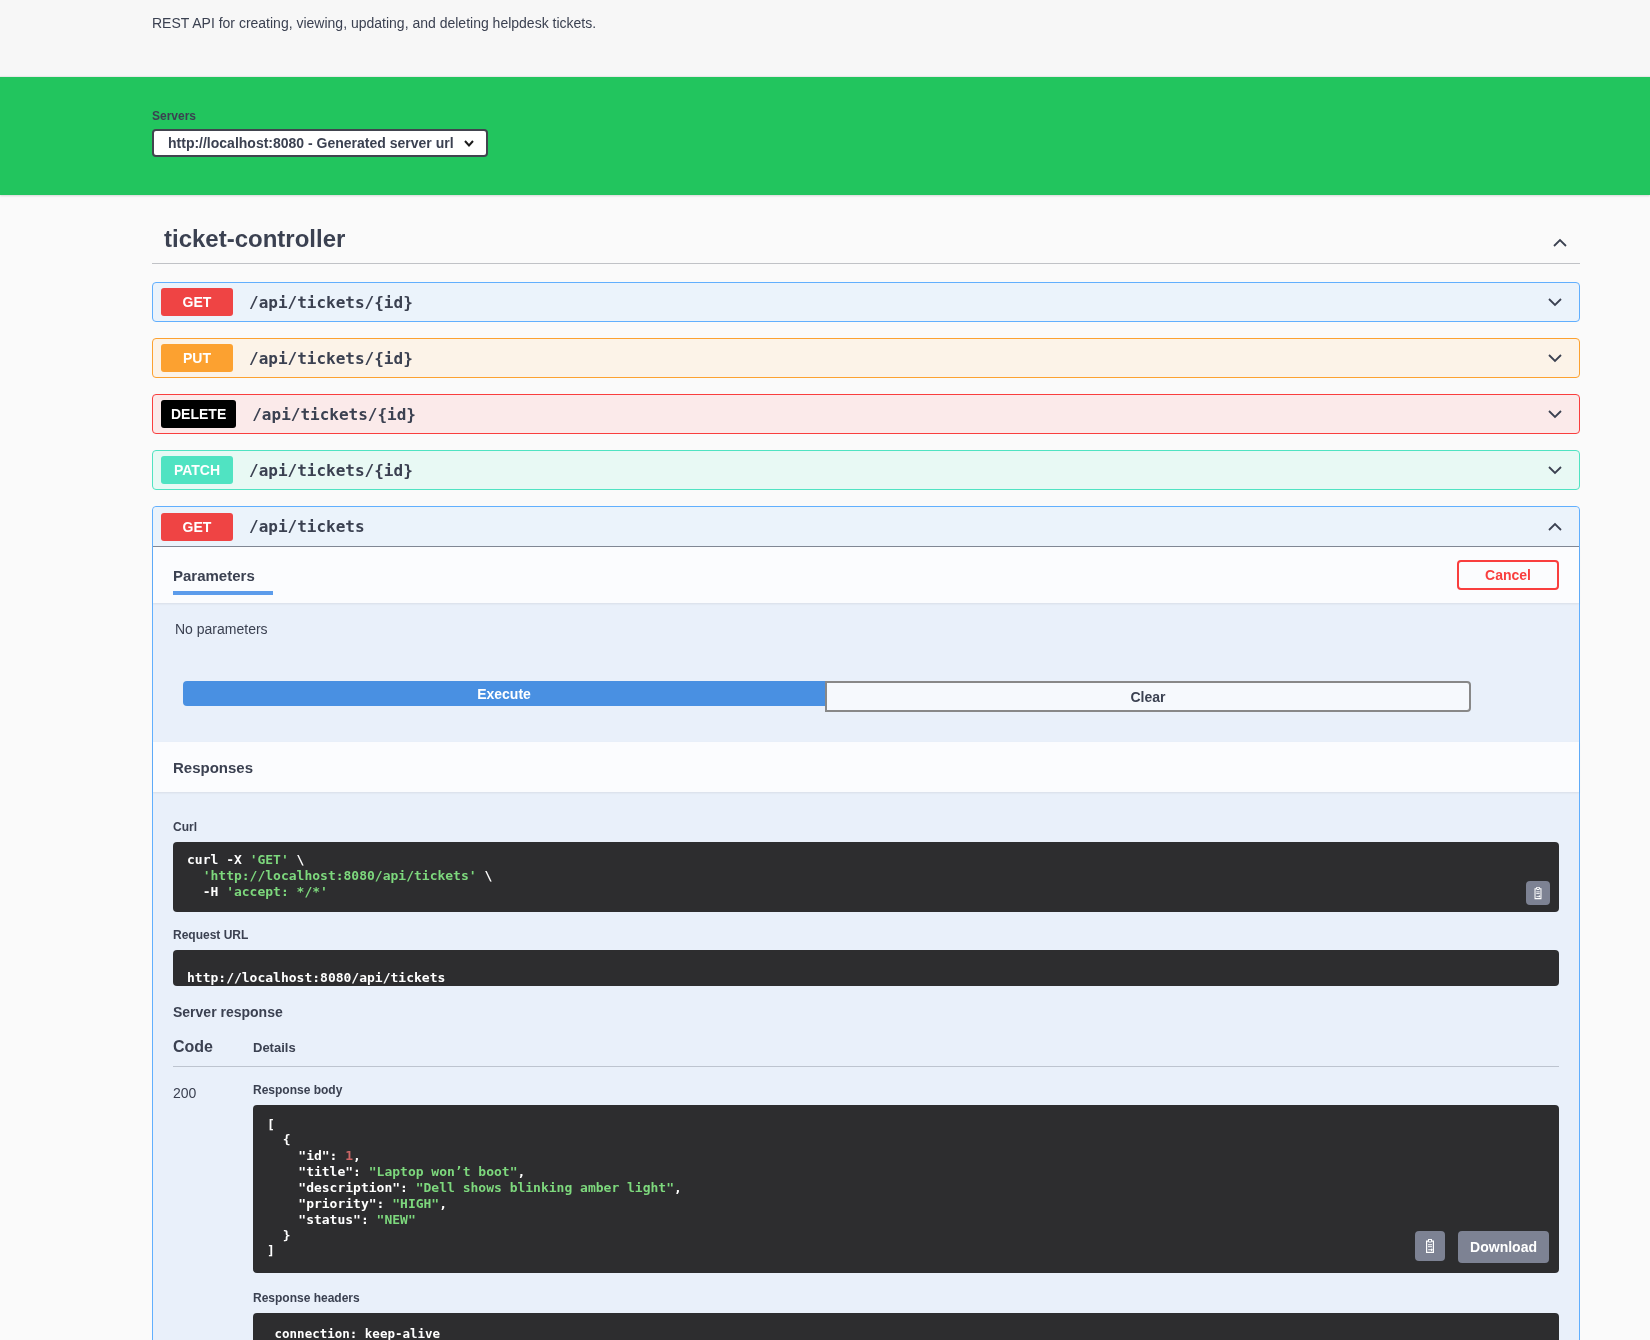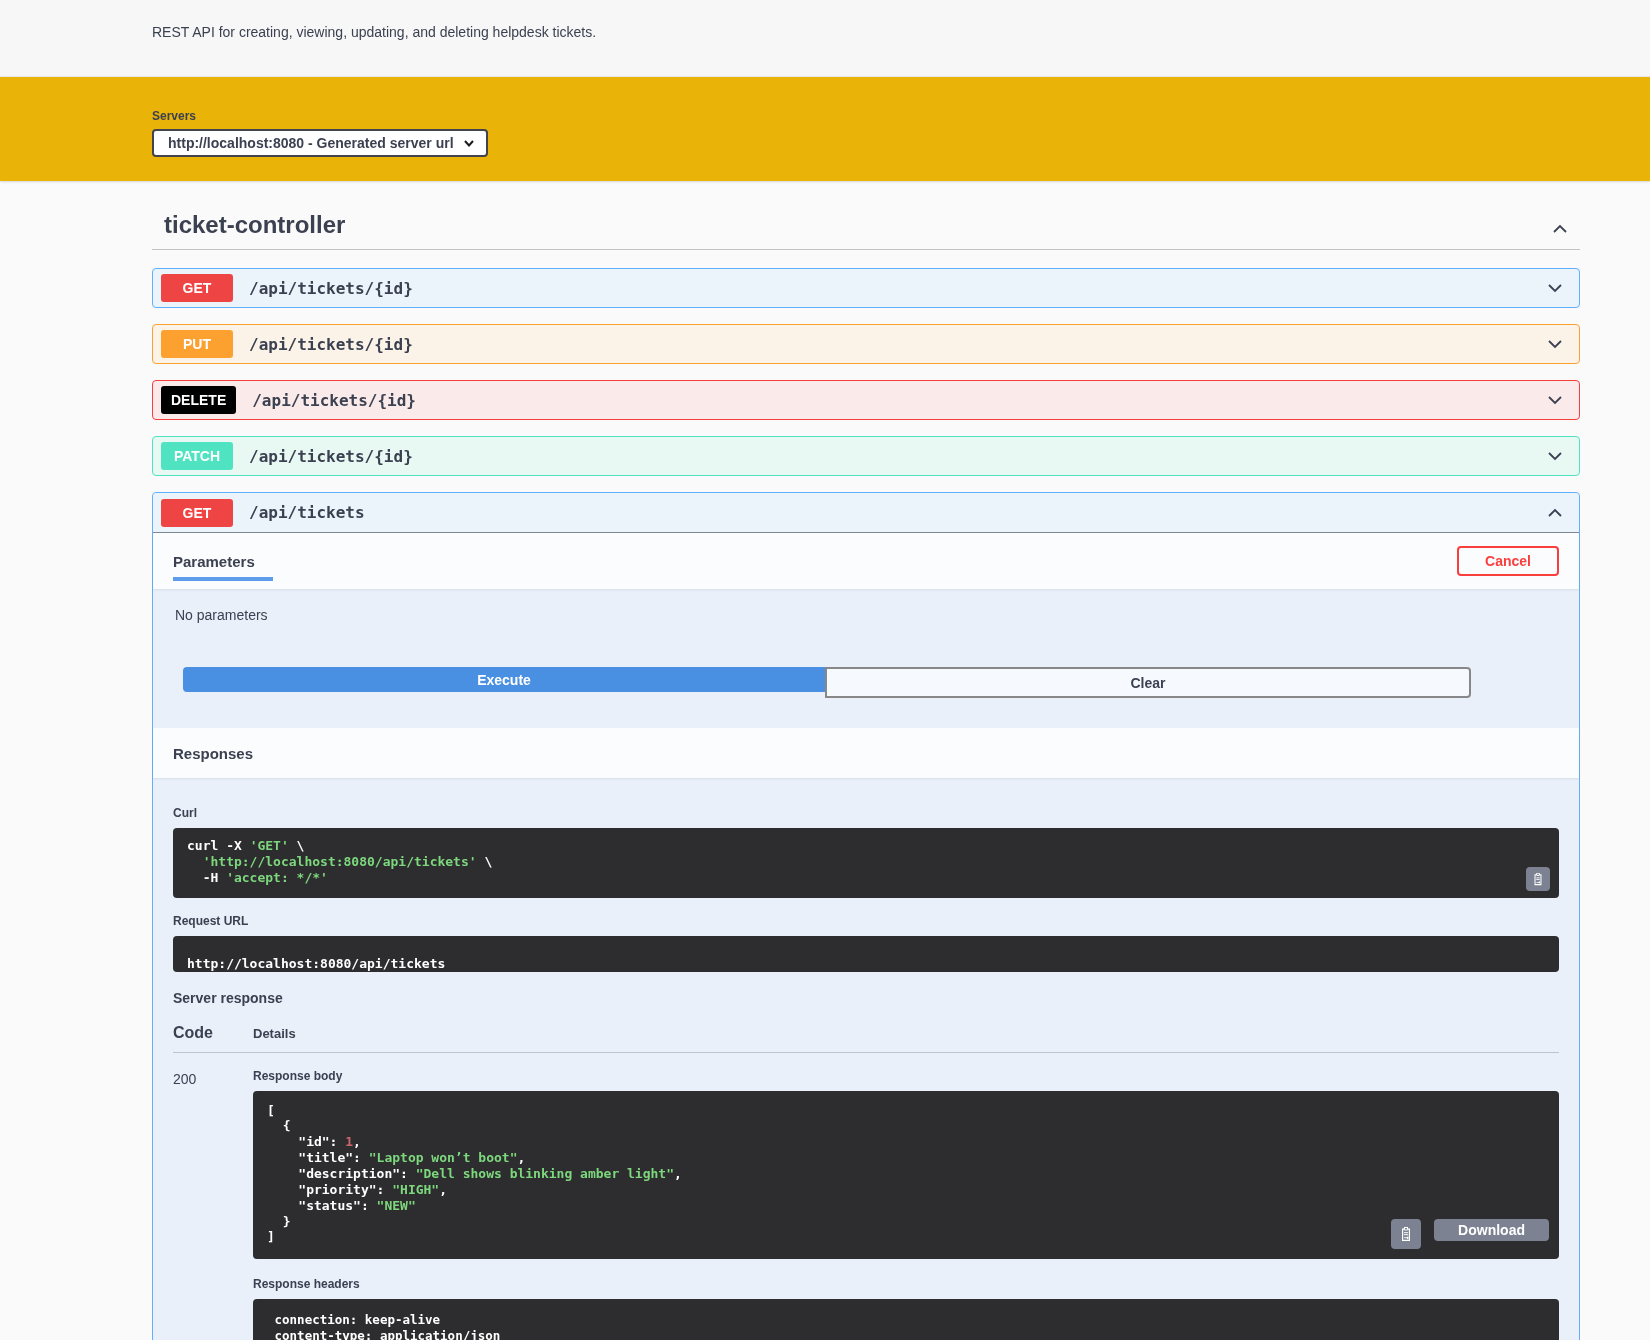--- a/index.html
+++ b/index.html
@@ -5,25 +5,25 @@
   * { box-sizing: border-box; margin: 0; padding: 0; }
   html,body { width:1650px; height:1340px; overflow:hidden; }
   body {
     font-family:"Liberation Sans", sans-serif;
     background:#fafafa;
     color:#3b4151;
   }
   .wrap { width:1428px; margin-left:152px; }
 
   
-  .info-band { background:#f7f7f7; height:76px; padding-top:24px; }
+  .info-band { background:#f7f7f7; height:76px; padding-top:15px; }
   .info-band p { font-size:14px; color:#3b4151; }
 
   
-  .scheme-band { background:#eab308; height:105px; border-top:1px solid #e8e8e8;
+  .scheme-band { background:#22c55e; height:119px; border-top:1px solid #e8e8e8;
                  box-shadow:0 1px 2px 0 rgba(0,0,0,.15); padding-top:32px; }
   .servers-label { display:block; font-size:12px; font-weight:bold; margin-bottom:6px; }
   .server-select { display:inline-flex; align-items:center; justify-content:space-between;
                    width:336px; height:28px; background:#fff; border:2px solid #41444e;
                    border-radius:4px; padding:0 10px 0 14px; font-size:14px; font-weight:bold;
                    cursor:pointer; }
 
   
   .main { padding-top:30px; }
   .tag-header { display:flex; align-items:flex-end; justify-content:space-between;
@@ -96,22 +96,22 @@
   .resp-thead .col-details { font-size:13px; font-weight:bold; padding-top:2px; }
   .resp-row { display:flex; padding-top:16px; }
   .code-val { font-size:14px; padding-top:2px; }
   .col-details { flex:1; min-width:0; }
 
   .body-block { padding:12px 14px 14px; margin-bottom:18px; min-height:153px; }
   .block-actions { position:absolute; right:10px; bottom:10px; display:flex; gap:13px; }
   .copy-btn { width:30px; height:30px; background:#7d8293; border:none; border-radius:4px;
               display:flex; align-items:center; justify-content:center; cursor:pointer; }
   .copy-btn.sm { width:24px; height:24px; position:absolute; right:9px; bottom:7px; }
-  .download-btn { height:22px; background:#7d8293; border:none; border-radius:4px; color:#fff;
-                  font-weight:bold; font-size:14px; padding:0 24px;
+  .download-btn { height:32px; background:#7d8293; border:none; border-radius:4px; color:#fff;
+                  font-weight:bold; font-size:14px; padding:0 12px;
                   font-family:"Liberation Sans",sans-serif; cursor:pointer; }
   .headers-block { padding:13px 14px; margin-bottom:4px; }
   .headers-block pre { font-size:12.5px; line-height:1.28; }
 
   svg.chev polyline, svg.chev-up polyline { fill:none; stroke:#3b4151; stroke-width:1.8; }
   .select-chev polyline { fill:none; stroke:#1b1b1b; stroke-width:2; }
 </style>
 </head>
 <body>
 

